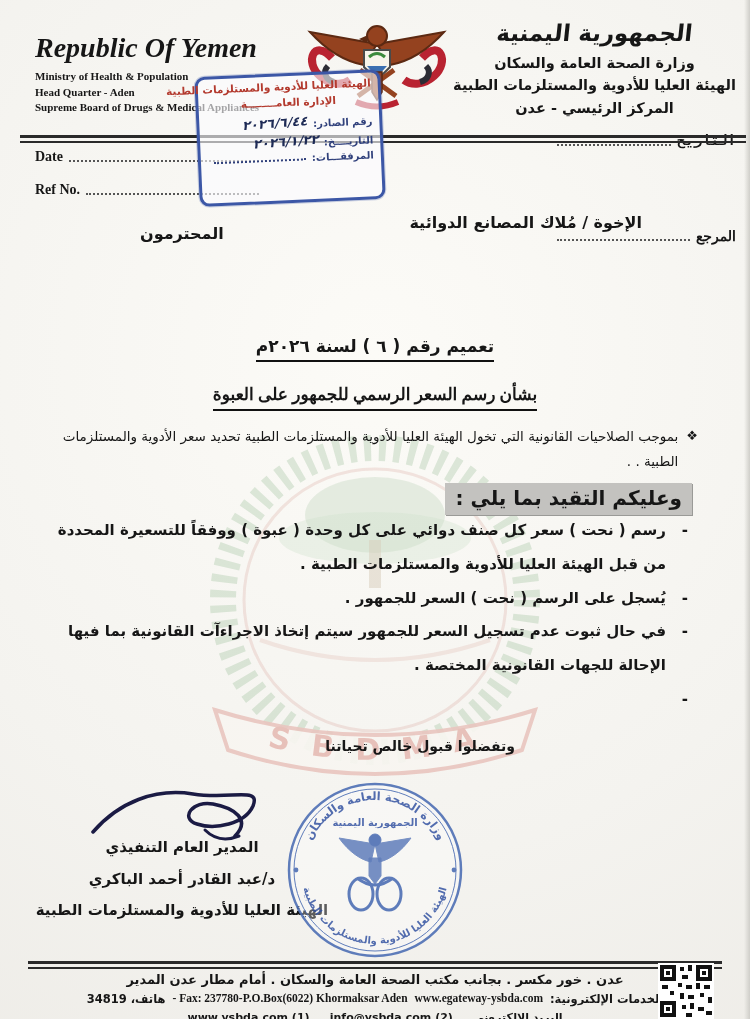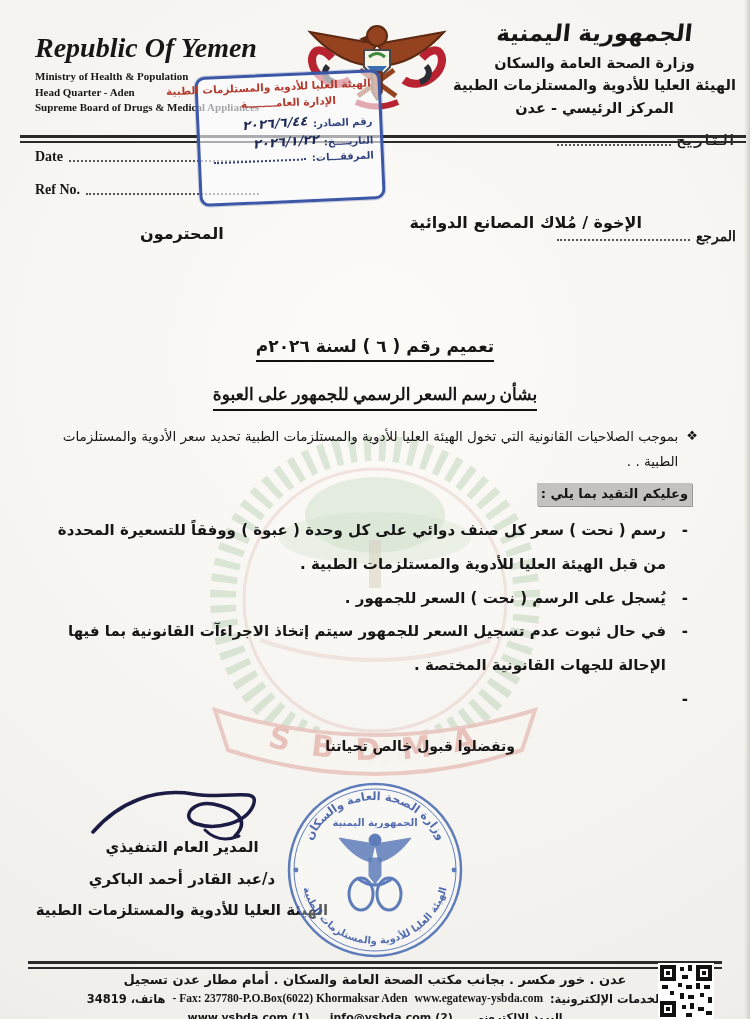--- a/index.html
+++ b/index.html
@@ -22,21 +22,21 @@
     box-shadow:0 0 0 1px rgba(60,87,166,.25);}
   .rstamp .red{color:#b33a2e;font-size:10.5px;font-weight:bold;text-align:center;line-height:1.5;white-space:nowrap;}
   .rstamp .row{display:flex;direction:rtl;align-items:flex-end;margin-top:4px;}
   .rstamp .lbl{color:#31417c;font-size:10px;font-weight:bold;white-space:nowrap;}
   .hand{color:#1d2a55;font-size:13px;font-weight:600;transform:skewX(-14deg) rotate(-2deg);letter-spacing:1px;margin-right:5px;white-space:nowrap;}
   .addr{font-size:16px;font-weight:bold;white-space:nowrap;}
   .title-line{width:100%;text-align:center;font-size:17px;font-weight:bold;}
   .title-line span{display:inline-block;border-bottom:2.5px solid #111;padding-bottom:4px;}
   .intro{display:flex;direction:rtl;width:645px;font-size:13.5px;line-height:1.85;}
   .intro .marker{margin-left:8px;font-size:13px;}
-  .directive{background:#c3c2bf;padding:3px 4px 5px;font-size:13px;font-weight:bold;box-shadow:1px 1px 0 #9a9a97;}
+  .directive{background:#c3c2bf;padding:3px 10px 5px;font-size:20px;font-weight:bold;box-shadow:1px 1px 0 #9a9a97;}
   .bullets{width:640px;direction:rtl;}
   .bullet{display:flex;direction:rtl;font-size:15px;font-weight:bold;line-height:2.25;}
   .bullet .dash{width:22px;flex:none;}
   .closing{font-size:14px;font-weight:600;}
   .sigblock{width:300px;text-align:center;direction:rtl;line-height:2.1;font-weight:bold;font-size:15px;}
   .footer{width:100%;text-align:center;}
   .f1{font-size:13px;font-weight:bold;}
   .f2{display:flex;justify-content:center;gap:7px;font-size:11.5px;font-weight:bold;font-family:"Liberation Serif","DejaVu Serif",serif;}
   .f2 .arpart{font-family:"DejaVu Sans",sans-serif;}
   .f3{font-size:11px;font-weight:bold;}
@@ -206,21 +206,21 @@
         <path d="M86,80 h12 v18 l-6,8 -6,-8 z" opacity=".85"></path>
         <path d="M74,100 q18,14 36,0" fill="none" stroke-width="3"></path>
         <ellipse cx="78" cy="116" rx="12" ry="16" fill="none" stroke-width="3"></ellipse>
         <ellipse cx="106" cy="116" rx="12" ry="16" fill="none" stroke-width="3"></ellipse>
       </g>
     </svg>
   </div>
 
   <div class="abs rule" style="left:28px;right:28px;top:961px;z-index:2;"></div>
 
-  <div class="abs footer f1 ar" style="top:972px;z-index:2;">عدن . خور مكسر . بجانب مكتب الصحة العامة والسكان . أمام مطار عدن تسجيل</div>
+  <div class="abs footer f1 ar" style="top:972px;z-index:2;">عدن . خور مكسر . بجانب مكتب الصحة العامة والسكان . أمام مطار عدن المدير</div>
 
   <div class="abs footer f2" style="top:992px;left:0;right:0;z-index:2;">
     <span class="arpart ar">هاتف، 34819</span>
     <span>- Fax: 237780-P.O.Box(6022) Khormaksar Aden</span>
     <span>www.egateway-ysbda.com</span>
     <span class="arpart ar">الخدمات الإلكترونية:</span>
   </div>
 
   <div class="abs footer f3" style="top:1011px;left:0;right:0;z-index:2;">www.ysbda.com (1) ... info@ysbda.com (2) ... البريد الإلكتروني</div>
 

